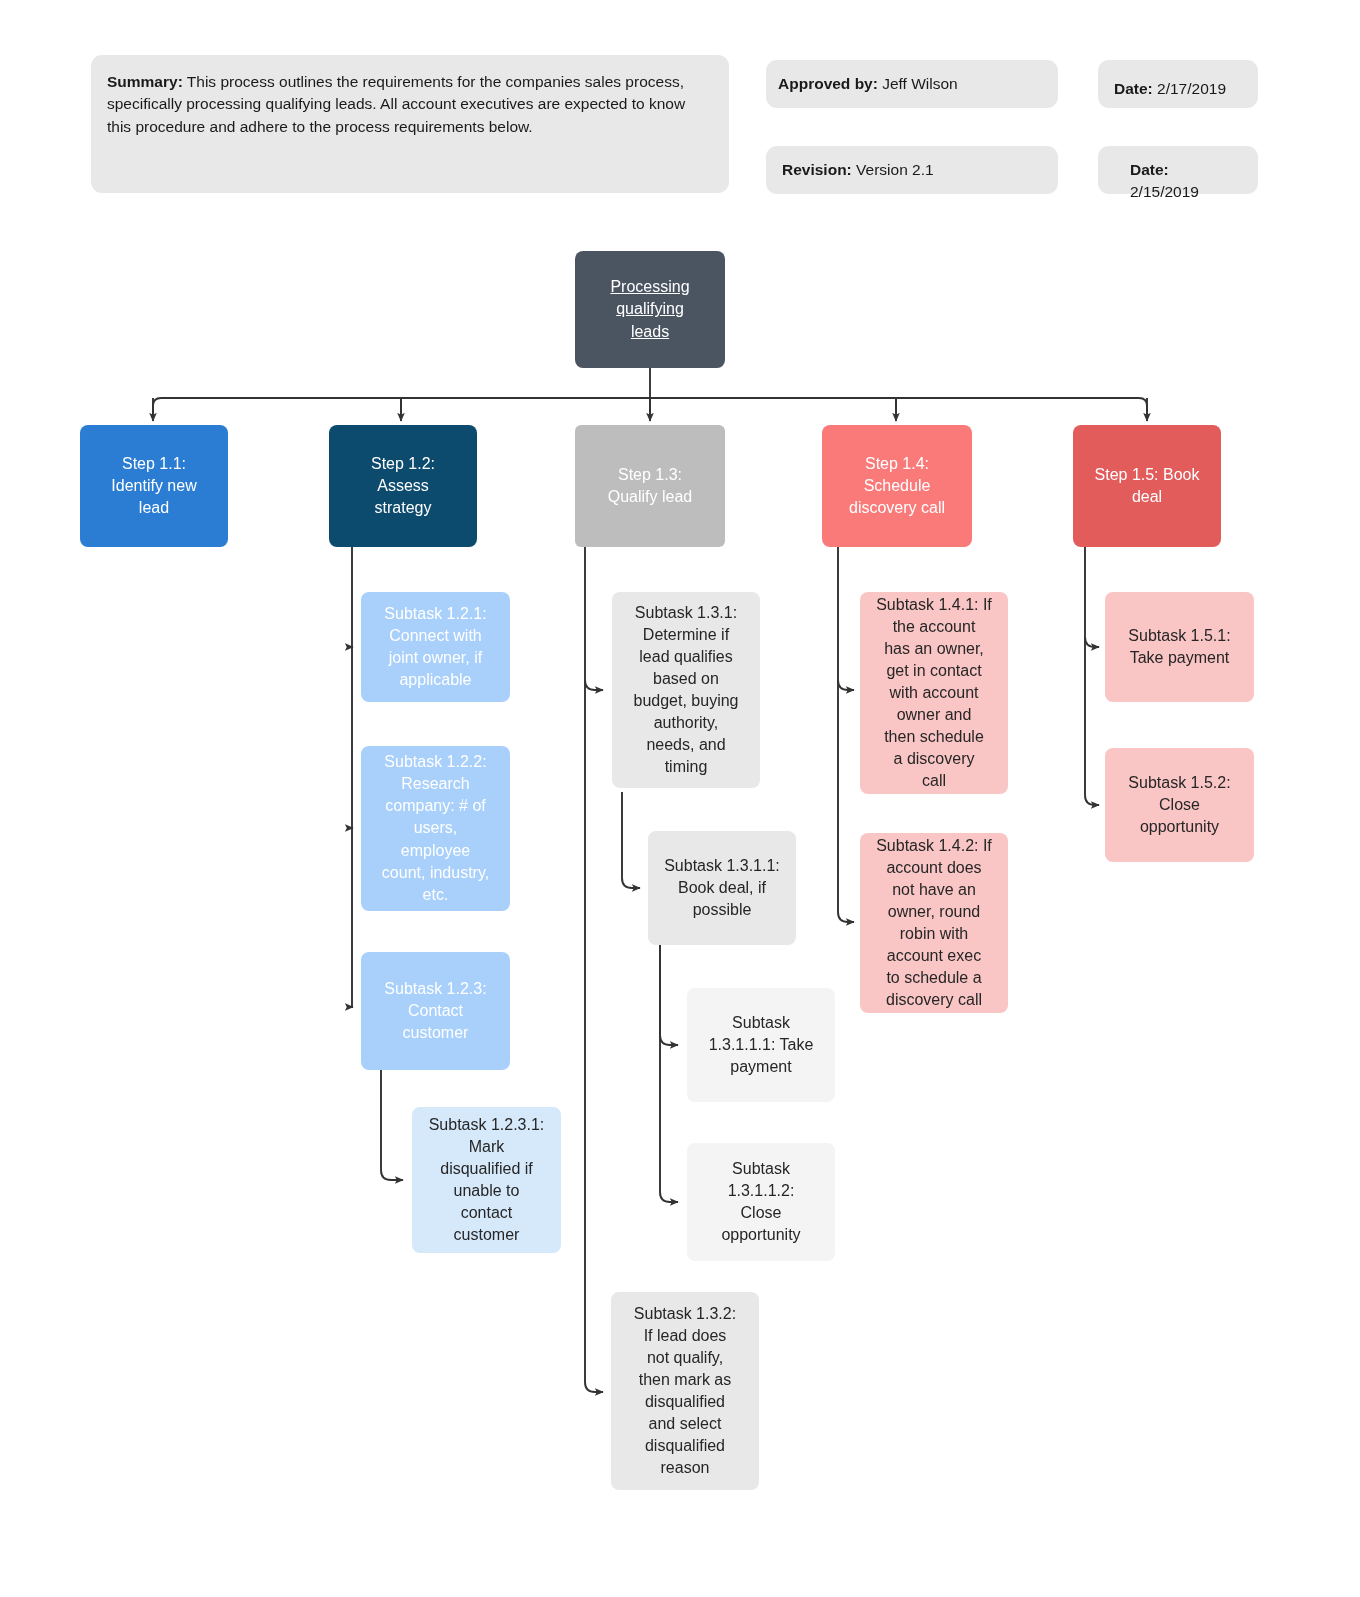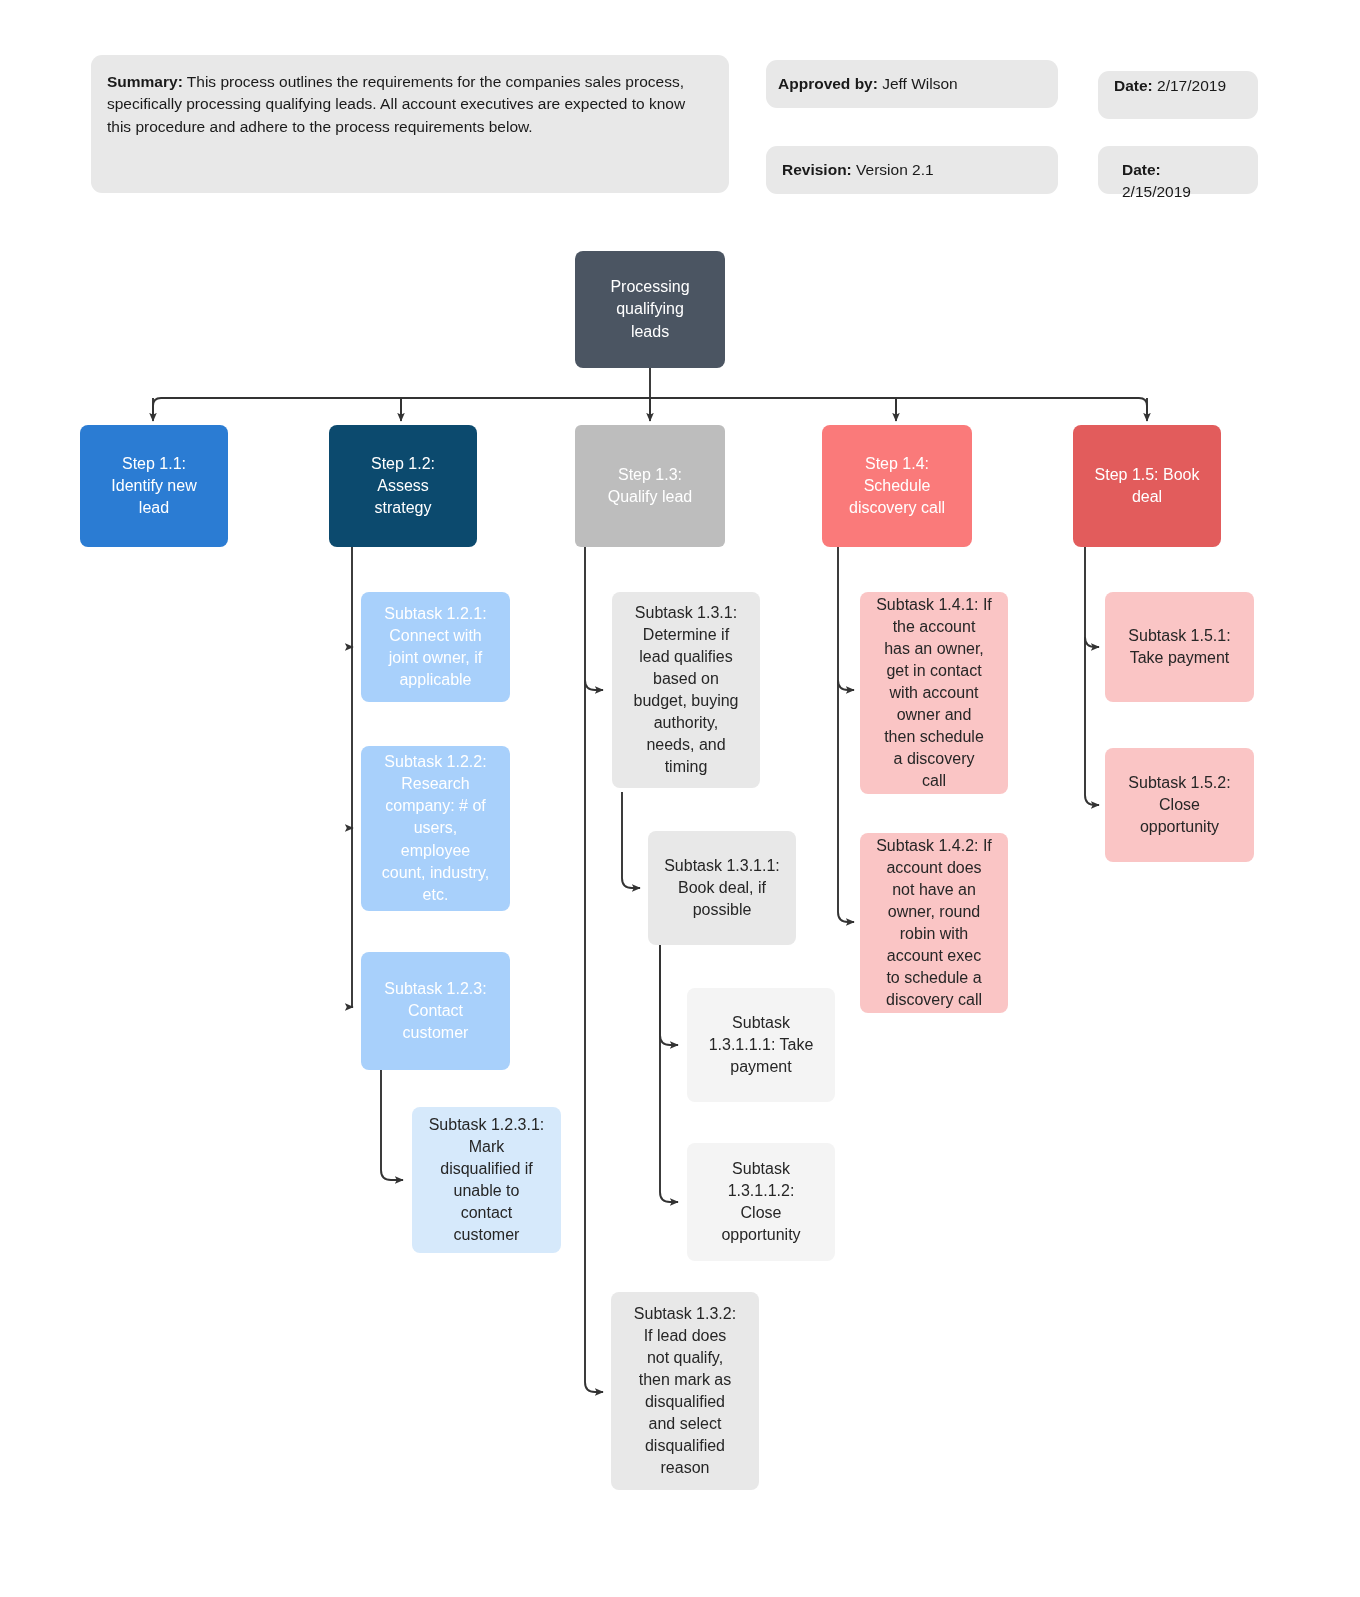--- a/index.html
+++ b/index.html
@@ -31,37 +31,37 @@
     padding: 14px 16px;
   }
   .meta-box .lbl { font-weight: bold; }
   #summary-box {
     left: 91px; top: 55px;
     width: 638px; height: 138px;
     padding: 16px 22px 16px 16px;
   }
   #summary-box .cont { display: inline; }
   #approved-box { left: 766px; top: 60px; width: 292px; height: 48px; padding: 13px 12px; }
-  #date1-box    { left: 1098px; top: 60px; width: 160px; height: 48px; padding: 4px 16px; margin-top: 11px; }
+  #date1-box    { left: 1098px; top: 60px; width: 160px; height: 48px; padding: 18px 16px; }
   #revision-box { left: 766px; top: 146px; width: 292px; height: 48px; padding: 13px 16px; }
-  #date2-box    { left: 1098px; top: 146px; width: 160px; height: 48px; padding: 13px 24px; }
+  #date2-box    { left: 1098px; top: 146px; width: 160px; height: 48px; padding: 13px 32px; }
 
   .node {
     position: absolute;
     border-radius: 8px;
     display: flex;
     align-items: center;
     justify-content: center;
     text-align: center;
     font-size: 16px;
     line-height: 1.38;
     padding: 6px 9px;
     white-space: pre-line;
   }
-  .node.root { background: #4b5562; color: #ffffff; }
+  .node.root { background: #4b5562; color: #ffffff; text-decoration: underline; }
   .node.blue-dark  { background: #2b7cd3; color: #ffffff; }
   .node.blue-mid   { background: #0c4a6e; color: #ffffff; }
   .node.blue-light { background: #a8d0fb; color: #ffffff; }
   .node.blue-pale  { background: #d6e9fb; color: #262626; }
   .node.gray-dark  { background: #bdbdbd; color: #ffffff; }
   .node.gray-light { background: #e8e8e8; color: #262626; }
   .node.gray-pale  { background: #f4f4f4; color: #262626; }
   .node.red-dark   { background: #e25c5c; color: #ffffff; }
   .node.red-mid    { background: #fa7a7a; color: #ffffff; }
   .node.red-light  { background: #fac5c5; color: #262626; }

